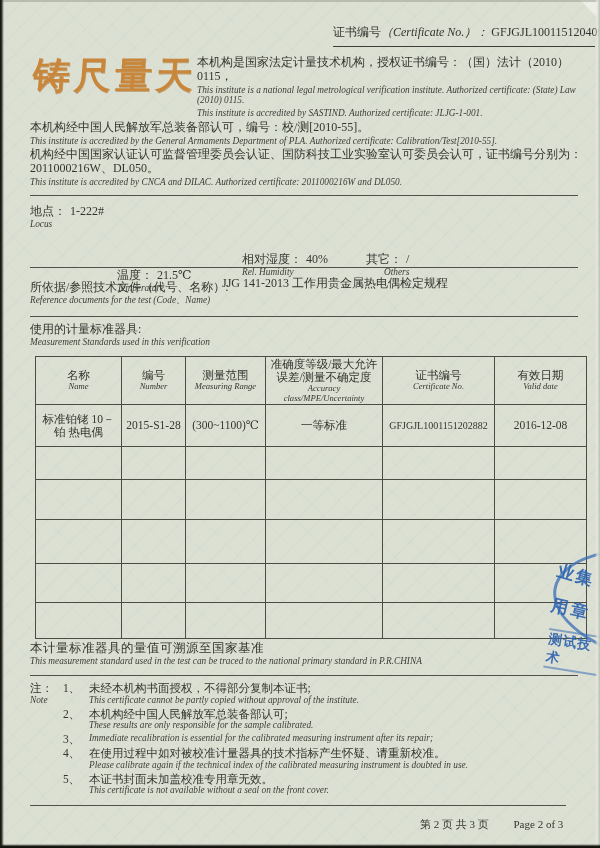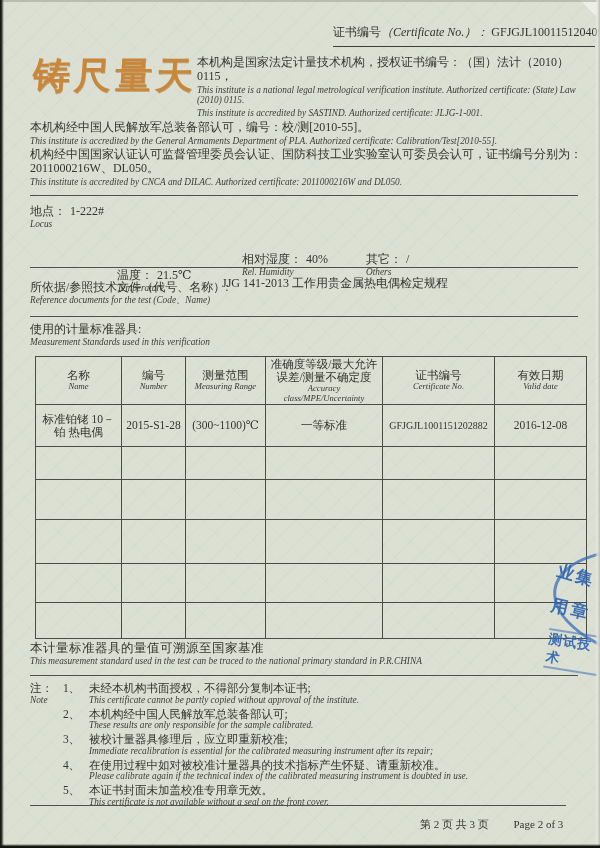--- a/index.html
+++ b/index.html
@@ -109,21 +109,21 @@
   <div class="abs" style="left:117px;top:265px;">
     <span class="cn pair-label">温度：</span>
     <span class="cn pair-value">21.5℃</span>
     <p class="en">Temperature</p>
   </div>
   <div class="abs" style="left:242px;top:249px;">
     <span class="cn pair-label">相对湿度：</span>
     <span class="cn pair-value">40%</span>
     <p class="en">Rel. Humidity</p>
   </div>
-  <div class="abs" style="left:366px;top:249px;">
+  <div class="abs" style="left:366px;top:249px;text-align:right;">
     <span class="cn pair-label">其它：</span>
     <span class="cn pair-value">/</span>
     <p class="en">Others</p>
   </div>
 
   <div class="hr" style="top:267px;left:30px;width:548px;"></div>
 
   <div class="abs" style="left:30px;top:277px;width:560px;">
     <span class="cn pair-label">所依据/参照技术文件（代号、名称）:</span>
     <span class="cn" style="position:absolute;left:192px;top:0;white-space:nowrap;">JJG 141-2013 工作用贵金属热电偶检定规程</span>
@@ -247,21 +247,20 @@
       <div class="item">
         <div class="num">2、</div>
         <div class="body">
           <p class="cn">本机构经中国人民解放军总装备部认可;</p>
           <p class="en">These results are only responsible for the sample calibrated.</p>
         </div>
       </div>
       <div class="item">
         <div class="num">3、</div>
         <div class="body">
-          <p class="cn">被校计量器具修理后，应立即重新校准;</p>
           <p class="en">Immediate recalibration is essential for the calibrated measuring instrument after its repair;</p>
         </div>
       </div>
       <div class="item">
         <div class="num">4、</div>
         <div class="body">
           <p class="cn">在使用过程中如对被校准计量器具的技术指标产生怀疑、请重新校准。</p>
           <p class="en">Please calibrate again if the technical index of the calibrated measuring instrument is doubted in use.</p>
         </div>
       </div>

